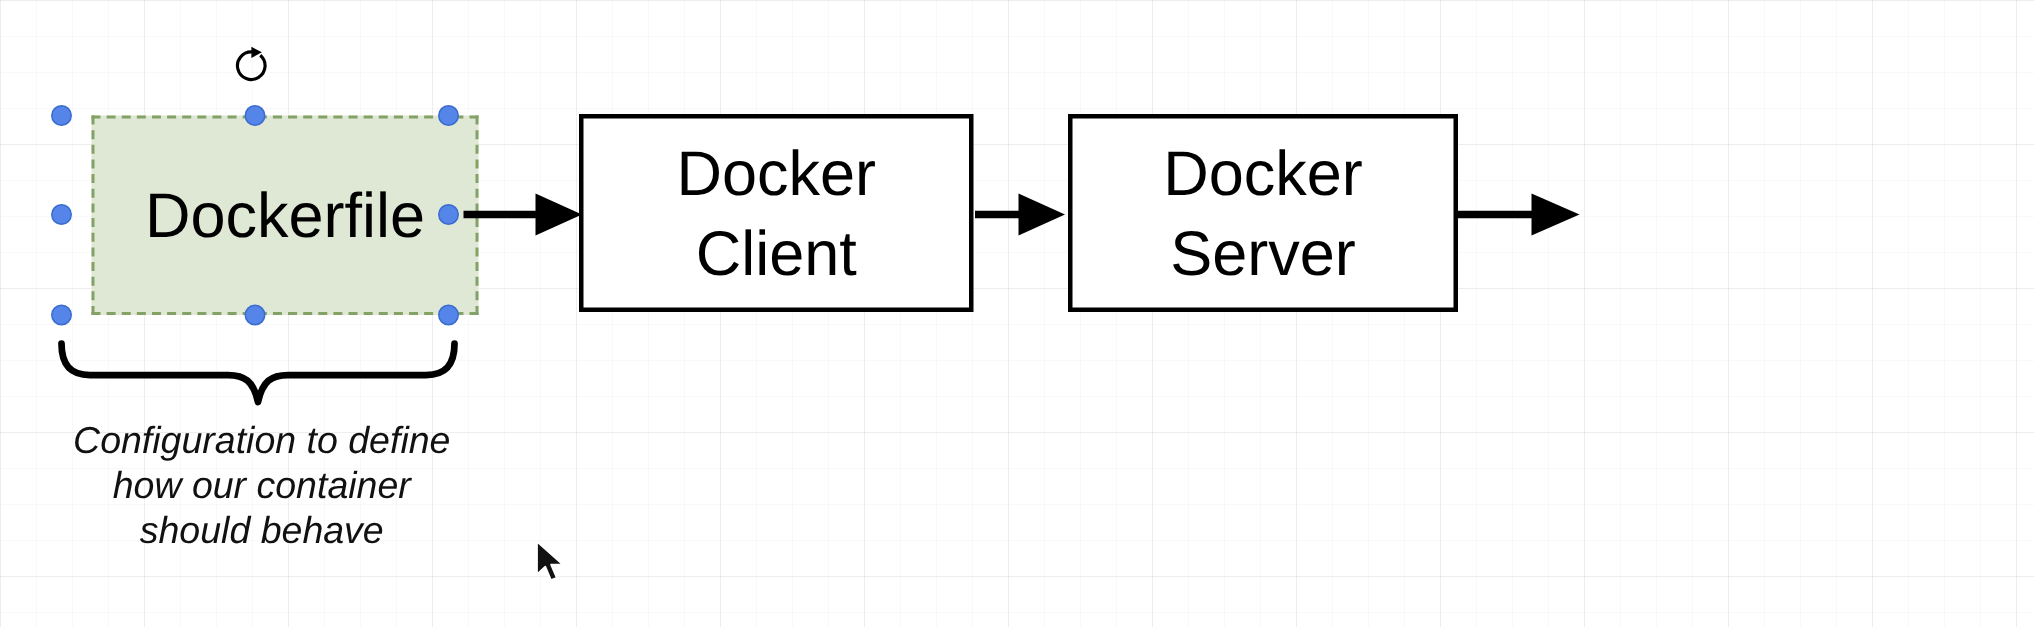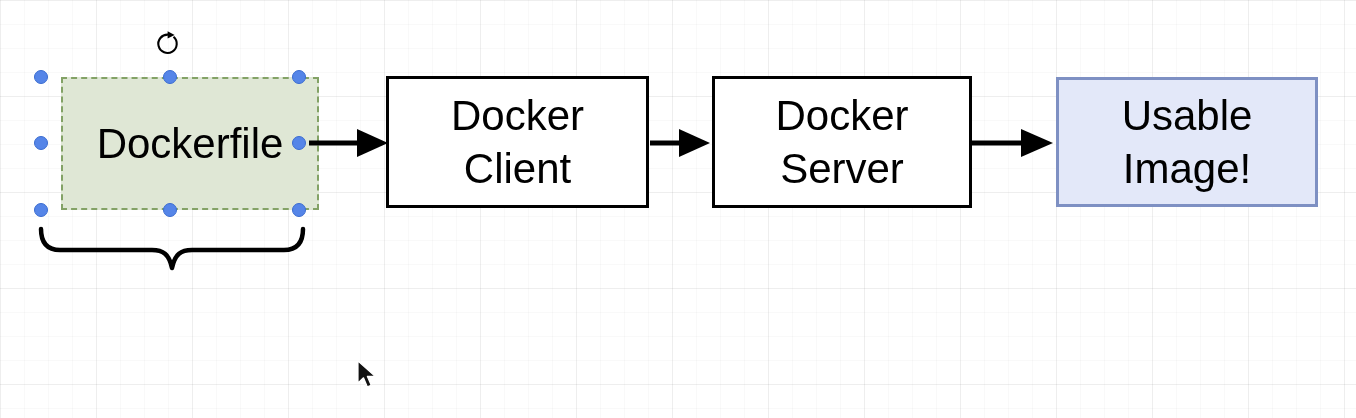--- a/index.html
+++ b/index.html
@@ -97,28 +97,27 @@
   <div class="node node-server">
     <span>Docker
 Server</span>
   </div>
 
   <svg class="svg-abs" style="left:972px;top:126px;" width="84" height="34" viewBox="0 0 84 34">
     <line x1="0" y1="17" x2="52" y2="17" stroke="#000" stroke-width="5"></line>
     <polygon points="49,3 81,17 49,31" fill="#000"></polygon>
   </svg>
 
-  <div class="node node-image">
-    <span>Usable
-Image!</span>
-  </div>
 
   <svg class="svg-abs" style="left:36px;top:224px;" width="272" height="52" viewBox="0 0 272 52">
     <path d="M 5 5 C 5 19, 11 26, 24 26 L 116 26 C 127 26, 133 30, 136 44
              C 139 30, 145 26, 156 26 L 248 26 C 261 26, 267 19, 267 5" fill="none" stroke="#000" stroke-width="4.5" stroke-linecap="round" stroke-linejoin="round"></path>
   </svg>
 
+  <div class="caption">Configuration to define
+how our container
+should behave</div>
 
   <svg class="svg-abs" style="left:357px;top:360px;" width="22" height="30" viewBox="0 0 22 30">
     <polygon points="1,1 1,23 6.5,17.8 10.3,26.8 14.2,25.2 10.4,16.4 18.2,16.4" fill="#111" stroke="#fff" stroke-width="1.2" stroke-linejoin="round"></polygon>
   </svg>
 
 </div>
 
 </body></html>

